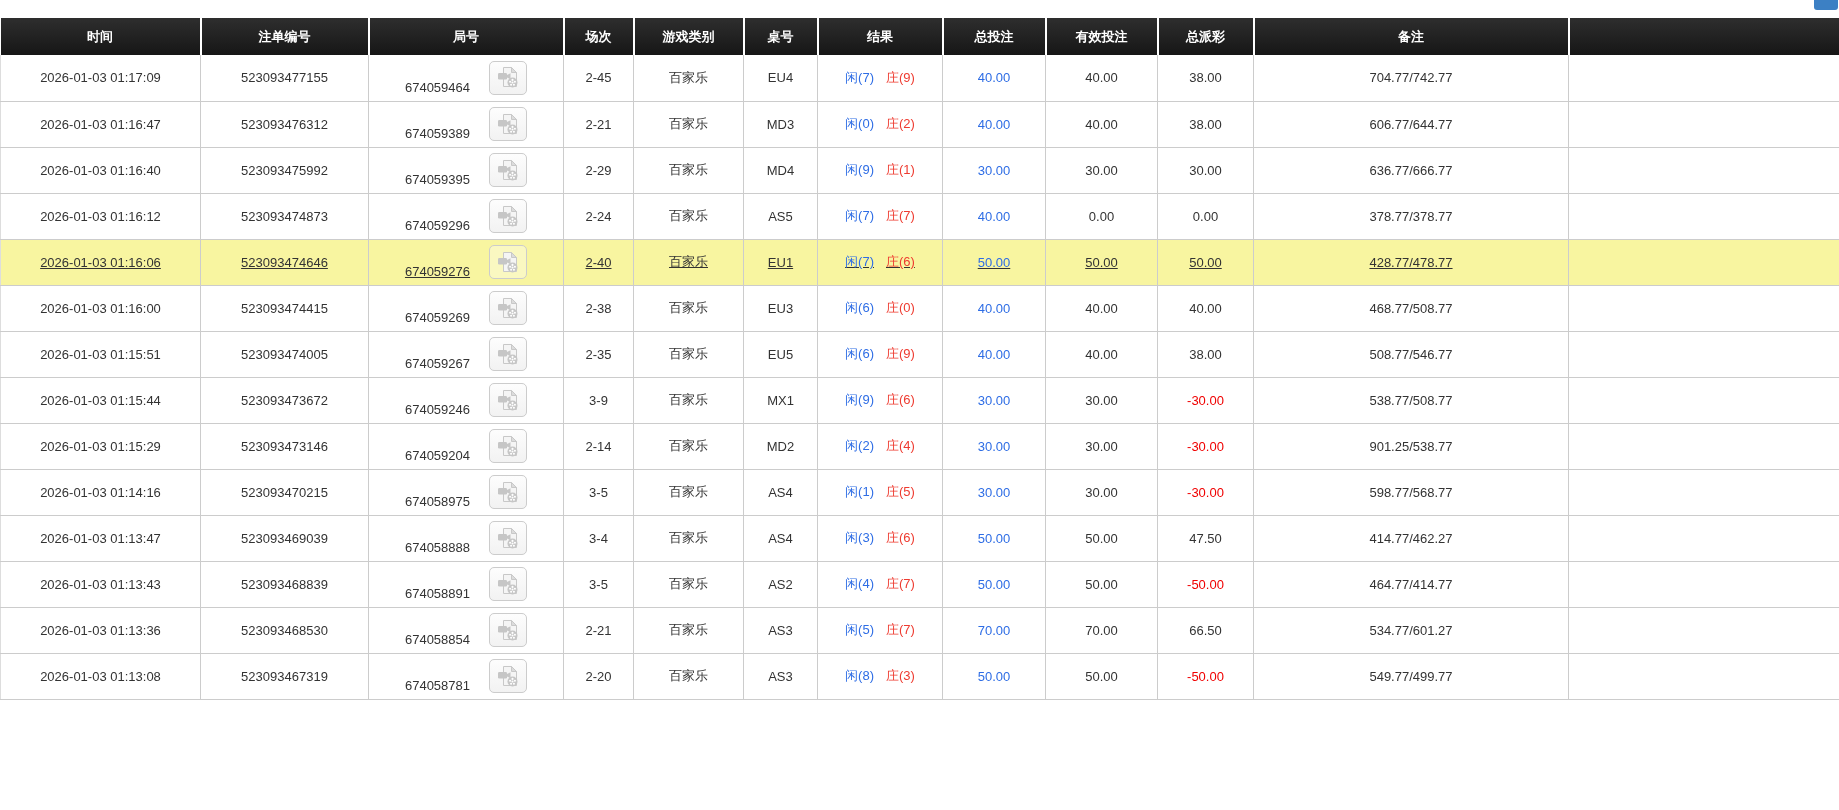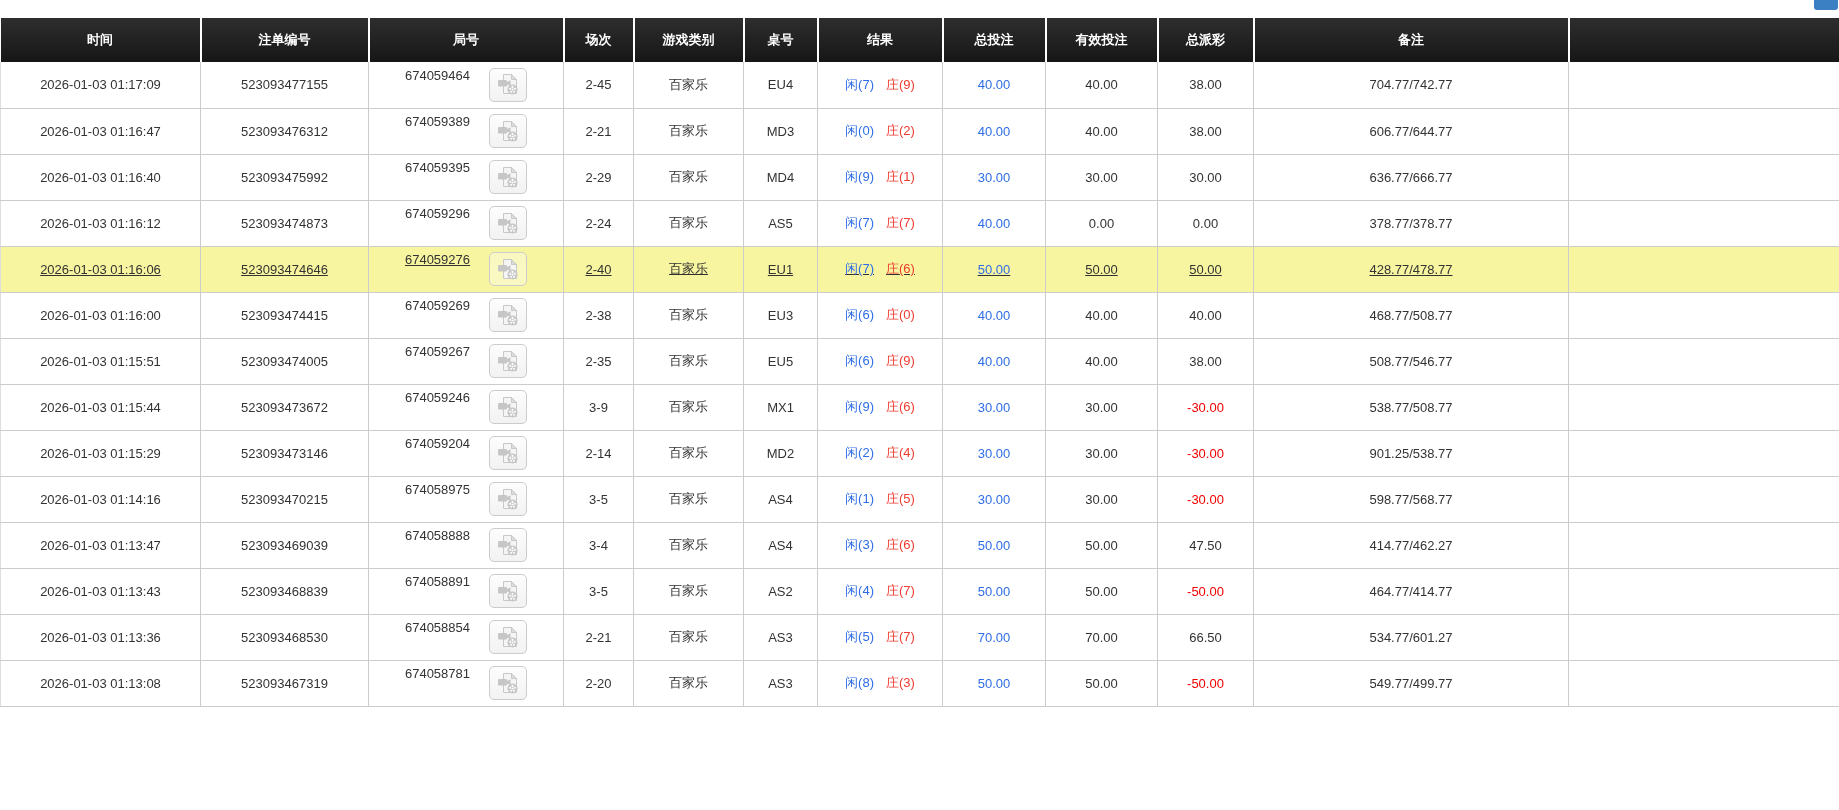--- a/index.html
+++ b/index.html
@@ -21,21 +21,21 @@
   table.records {
     border-collapse: collapse;
     table-layout: fixed;
     width: 1839px;
   }
   thead th {
     background: linear-gradient(180deg, #2e2e2e 0%, #161616 100%);
     color: #fff;
     font-size: 13px;
     font-weight: bold;
-    height: 44px;
+    height: 37px;
     padding: 0;
     border-right: 2px solid #fff;
     text-align: center;
     white-space: nowrap;
   }
   thead th.filler { border-right: none; }
   tbody td {
     height: 46px;
     padding: 0;
     border-bottom: 1px solid #ccc;
@@ -48,21 +48,21 @@
   }
   tbody td:first-child { border-left: 1px solid #ddd; }
   tbody td.filler { border-right: none; }
   tr.hl td { background: var(--hl, #f8f5a0); text-decoration: underline; }
   .blue-text { color: var(--blue, #2e6de5); }
   .player { color: var(--blue, #2e6de5); }
   .banker { color: var(--red, #ee3b30); margin-left: 12px; }
   .neg { color: var(--neg, #f00000); }
   .round-wrap {
     display: flex;
-    align-items: flex-start;
+    align-items: flex-end;
     justify-content: center;
     gap: 19px;
   }
   .video-btn {
     width: 38px; height: 34px;
     border: 1px solid #ccc;
     border-radius: 5px;
     background: linear-gradient(180deg, #fdfdfd, #f2f2f2);
     display: flex;
     align-items: center;

